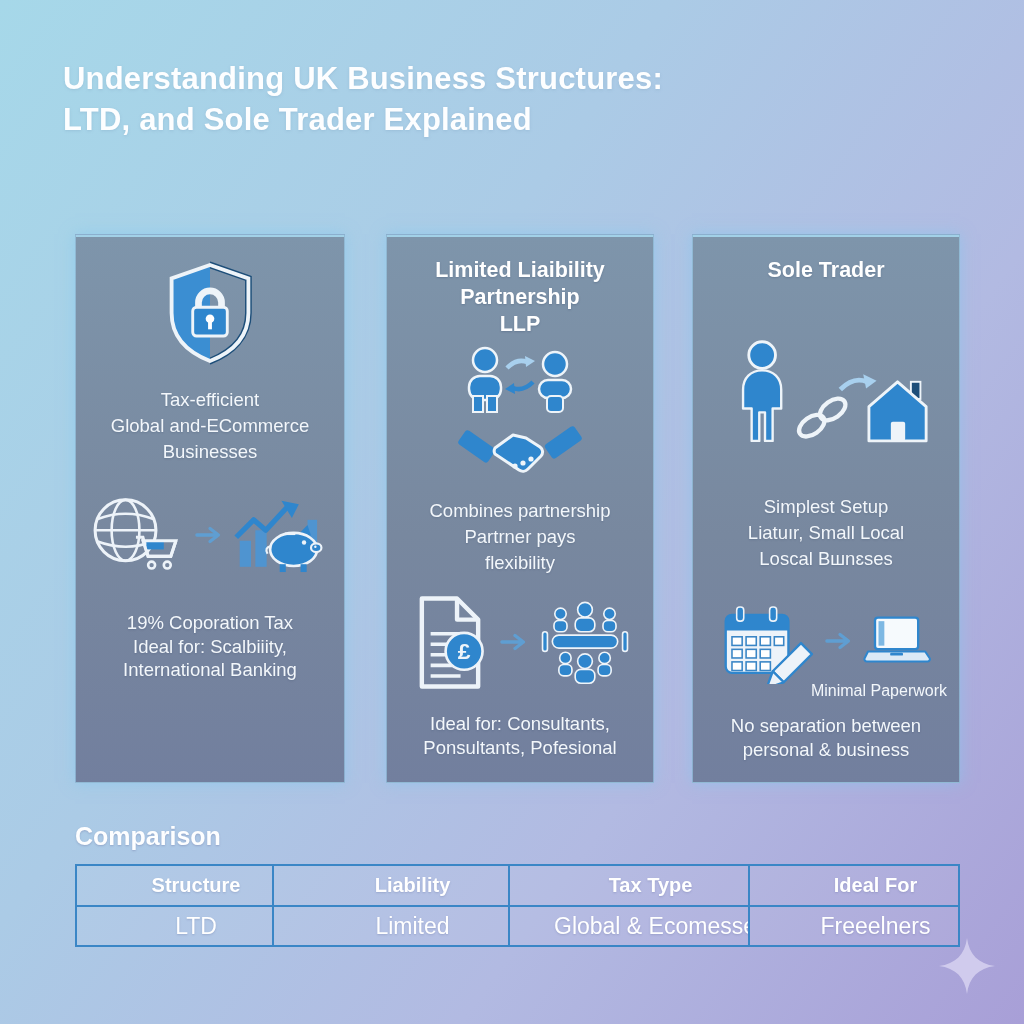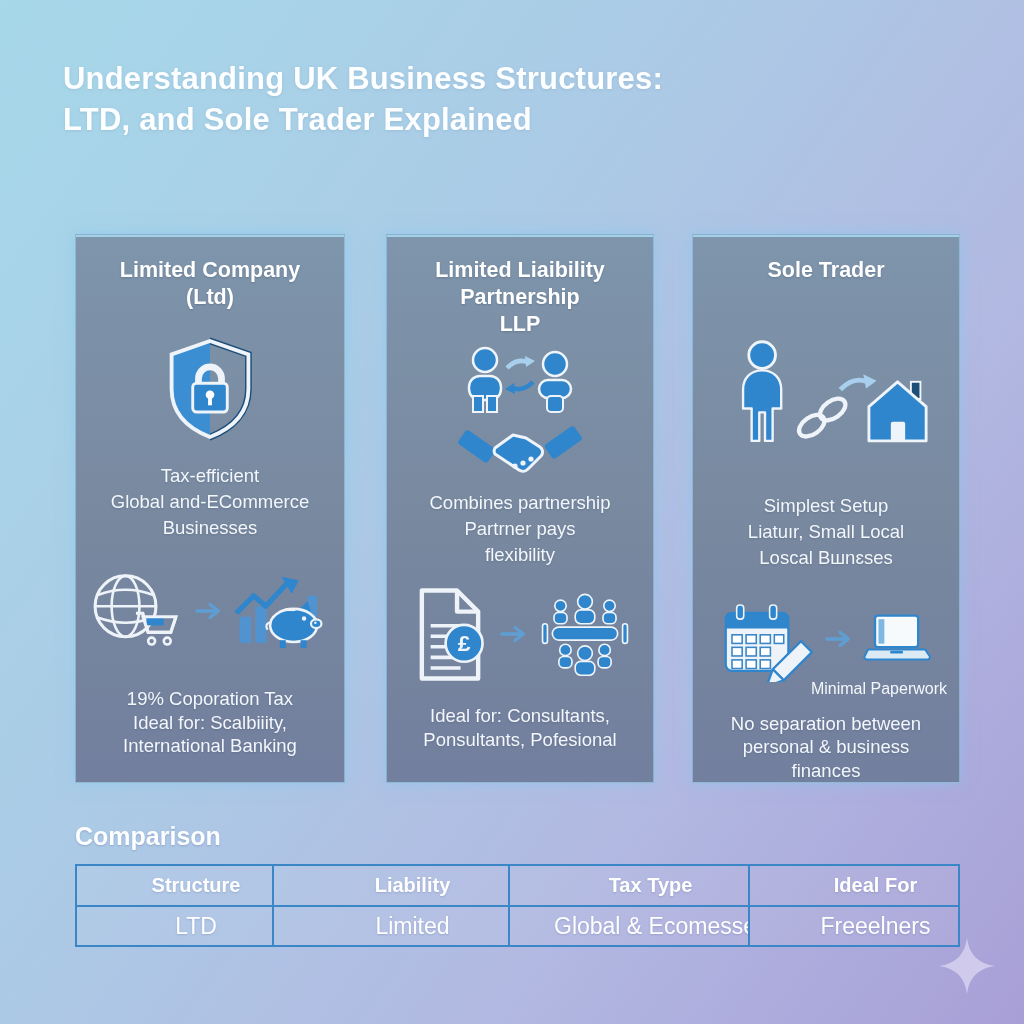--- a/index.html
+++ b/index.html
@@ -25,21 +25,21 @@
   .card-title{margin-top:22px;font-size:21.5px;font-weight:700;line-height:27px;text-shadow:0 1px 2px rgba(40,60,90,.25)}
   .desc{font-size:18.5px;line-height:26px;color:#f3f7fb;text-shadow:0 1px 2px rgba(40,60,90,.2)}
   .foot{font-size:18.5px;line-height:23.5px;color:#f3f7fb;text-shadow:0 1px 2px rgba(40,60,90,.2)}
   .flow{display:flex;align-items:center;justify-content:center;gap:6px;position:relative;width:100%}
   .caption{position:absolute;right:12px;bottom:0;font-size:16px;color:#f3f7fb}
   .c1-icon{margin-top:24px;height:108px}
   .c1-desc{margin-top:20px}
   .c1-flow{margin-top:18px;height:104px}
   .c1-foot{margin-top:24px}
   .c2-icon{margin-top:2px;height:150px}
-  .c2-desc{margin-top:0}
+  .c2-desc{margin-top:8px}
   .c2-flow{margin-top:14px;height:104px}
   .c2-foot{margin-top:18px}
   .c3-icon{margin-top:50px;height:130px}
   .c3-desc{margin-top:30px}
   .c3-flow{margin-top:14px;height:110px;padding-bottom:4px}
   .c3-foot{margin-top:14px}
   .cmp-title{
     position:absolute;left:75px;width:883px;top:822px;text-align:left;
     font-size:25px;font-weight:700;color:#fdfeff;text-shadow:0 1px 2px rgba(90,90,140,.3);
   }
@@ -58,24 +58,20 @@
 <body>
 
 <div class="canvas">
 
   <div class="title">
     <div>Understanding UK Business Structures:</div>
     <div>LTD, and Sole Trader Explained</div>
   </div>
 
   <section class="card card1">
-    <div class="card-title">
-      <div>Limited Company</div>
-      <div>(Ltd)</div>
-    </div>
     <div class="c1-icon">
       <svg width="96" height="108" viewBox="0 0 100 112">
         <defs>
           <clipPath id="shL">
               <rect x="0" y="0" width="50" height="112"></rect>
             </clipPath>
           <clipPath id="shR">
               <rect x="50" y="0" width="50" height="112"></rect>
             </clipPath>
         </defs>
@@ -267,21 +263,20 @@
           <rect x="30" y="12" width="10" height="42" fill="#7db8e3"></rect>
           <path d="M12 64 h98 l8 12 a4 4 0 0 1 -4 5 H10 a4 4 0 0 1 -4 -5 z" fill="#dceaf6" stroke="#2f86cd" stroke-width="3.5" stroke-linejoin="round"></path>
           <rect x="50" y="66" width="22" height="5" rx="2" fill="#2f86cd"></rect>
         </svg>
       </span>
       <div class="caption">Minimal Paperwork</div>
     </div>
     <div class="foot c3-foot">
       <div>No separation between</div>
       <div>personal &amp; business</div>
-      <div>finances</div>
     </div>
   </section>
 
   <div class="cmp-title">Comparison</div>
   <table class="cmp">
     <colgroup>
         <col style="width:197px">
         <col style="width:236px">
         <col style="width:240px">
         <col style="width:210px">

